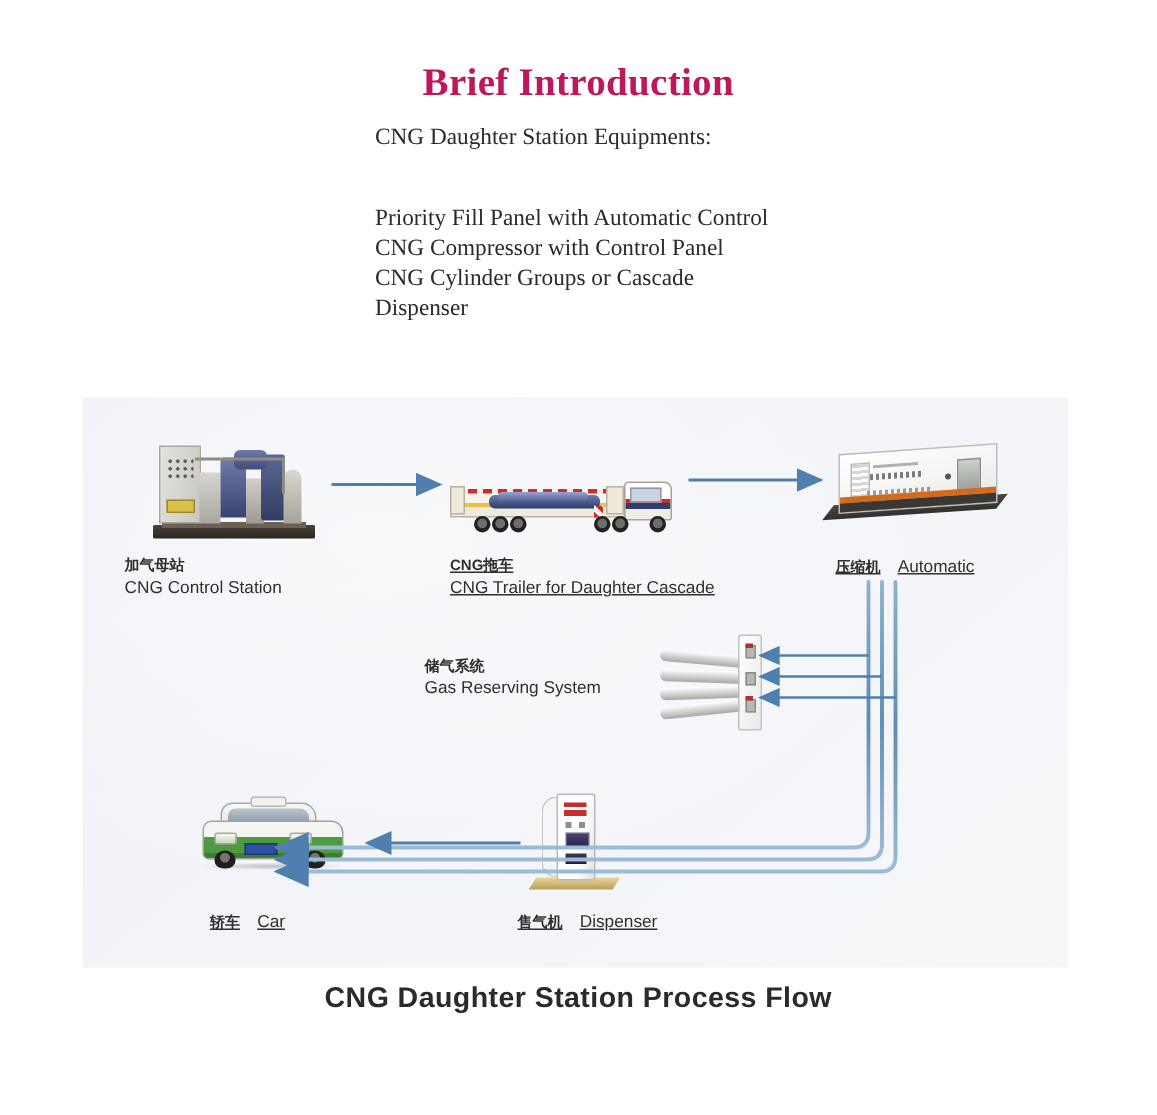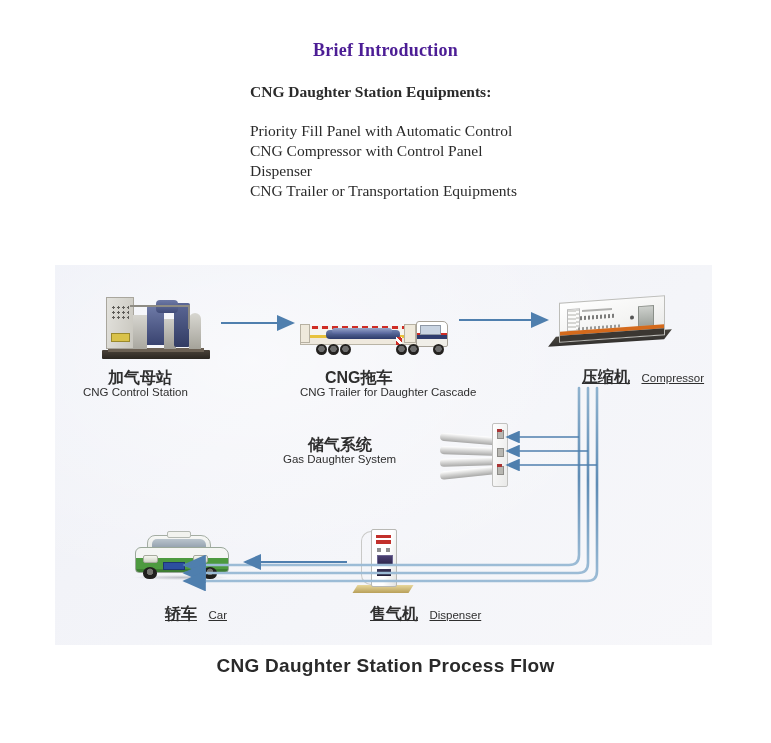--- a/index.html
+++ b/index.html
@@ -16,33 +16,33 @@
   }
 
   
   #intro-title {
     position: absolute;
     left: 0; top: 40px;
     width: 771px;
     text-align: center;
     font-family: "Liberation Serif", serif;
     font-weight: bold;
-    font-size: 18px;
-    color: #4c1d95;
+    font-size: 26px;
+    color: #be185d;
     letter-spacing: 0.2px;
   }
   #intro-body {
     position: absolute;
     left: 250px; top: 82px;
     font-family: "Liberation Serif", serif;
     font-size: 15.5px;
     color: #2b2b2b;
     line-height: 20px;
   }
-  #intro-body .lead { margin-bottom: 19px; font-weight: bold; }
+  #intro-body .lead { margin-bottom: 34px; }
   #intro-body .line { white-space: nowrap; }
 
   
   #diagram-panel {
     position: absolute;
     left: 55px; top: 265px;
     width: 657px; height: 380px;
     background: linear-gradient(140deg, #eef0f7 0%, #f2f3f8 35%, #f4f5f9 60%, #f7f7fa 100%);
   }
   #diagram-panel .vignette {
@@ -51,21 +51,21 @@
     pointer-events: none;
   }
 
   .node { position: absolute; }
   .caption {
     position: absolute;
     font-family: "Liberation Sans", sans-serif;
     color: #2f2f2f;
     white-space: nowrap;
   }
-  .caption .cn { font-size: 16px; display: block; line-height: 15px; font-weight: 600; margin-left: 25px;}
+  .caption .cn { font-size: 10px; display: block; line-height: 15px; font-weight: 600;}
   .caption .en { font-size: 11.5px; display: block; line-height: 15px; }
   .caption.inline .cn, .caption.inline .en { display: inline; text-decoration: underline; }
   .caption.inline .en { margin-left: 7px; }
 
   
   .mother-station { width: 112px; height: 72px; }
   .ms-base {
     position: absolute; left: 2px; bottom: 0; width: 108px; height: 9px;
     background: linear-gradient(#4a4239, #2b2620);
     border-radius: 1px;
@@ -223,22 +223,22 @@
 </style>
 </head>
 <body>
 
 <div id="intro-title">Brief Introduction</div>
 
 <div id="intro-body">
   <div class="lead line">CNG Daughter Station Equipments:</div>
   <div class="line">Priority Fill Panel with Automatic Control</div>
   <div class="line">CNG Compressor with Control Panel</div>
+  <div class="line">CNG Cylinder Groups or Cascade</div>
   <div class="line">Dispenser</div>
-  <div class="line">CNG Trailer or Transportation Equipments</div>
 </div>
 
 <div id="diagram-panel">
   <div class="vignette"></div>
 
   <div class="node mother-station" style="left:45px; top:22px;">
     <div class="ms-base"></div>
     <div class="ms-base2"></div>
     <div class="ms-panel">
       <div class="dots"></div>
@@ -269,59 +269,59 @@
     <div class="tr-cab">
       <div class="win"></div>
     </div>
     <div class="tr-wheel" style="left:16px;"></div>
     <div class="tr-wheel" style="left:28px;"></div>
     <div class="tr-wheel" style="left:40px;"></div>
     <div class="tr-wheel" style="left:96px;"></div>
     <div class="tr-wheel" style="left:108px;"></div>
     <div class="tr-wheel" style="left:133px;"></div>
   </div>
-  <div class="caption" style="left:245px; top:105px;">
+  <div class="caption" style="left:245px; top:105px;text-decoration:underline;">
     <span class="cn">CNG拖车</span>
     <span class="en">CNG Trailer for Daughter Cascade</span>
   </div>
 
   <div class="node compressor" style="left:498px; top:28px;">
     <div class="cp-shadow"></div>
     <div class="cp-body">
       <div class="vent"></div>
       <div class="txt1"></div>
       <div class="txt2"></div>
       <div class="txt3"></div>
       <div class="knob"></div>
       <div class="door"></div>
       <div class="stripe-o"></div>
       <div class="stripe-d"></div>
     </div>
   </div>
   <div class="caption inline" style="left:502px; top:103px;">
     <span class="cn">压缩机</span>
-    <span class="en">Compressor</span>
+    <span class="en">Automatic</span>
   </div>
 
   <div class="node cascade" style="left:385px; top:158px;">
     <div class="cs-tube" style="left:0px;  top:12px; width:56px; transform:rotate(5deg);"></div>
     <div class="cs-tube" style="left:0px;  top:24px; width:56px; transform:rotate(2deg);"></div>
     <div class="cs-tube" style="left:0px;  top:35px; width:56px; transform:rotate(-2deg);"></div>
     <div class="cs-tube" style="left:0px;  top:46px; width:56px; transform:rotate(-6deg);"></div>
     <div class="cs-frame">
       <div class="vlv" style="top:6px;"></div>
       <div class="red" style="top:5px;"></div>
       <div class="vlv" style="top:24px;"></div>
       <div class="vlv" style="top:42px;"></div>
       <div class="red" style="top:40px;"></div>
     </div>
   </div>
   <div class="caption" style="left:228px; top:172px;">
     <span class="cn">储气系统</span>
-    <span class="en">Gas Daughter System</span>
+    <span class="en">Gas Reserving System</span>
   </div>
 
   <div class="node dispenser" style="left:300px; top:258px;">
     <div class="ds-base"></div>
     <div class="ds-hose"></div>
     <div class="ds-col">
       <div class="red1"></div>
       <div class="red2"></div>
       <div class="btn" style="left:5px;"></div>
       <div class="btn" style="left:14px;"></div>

